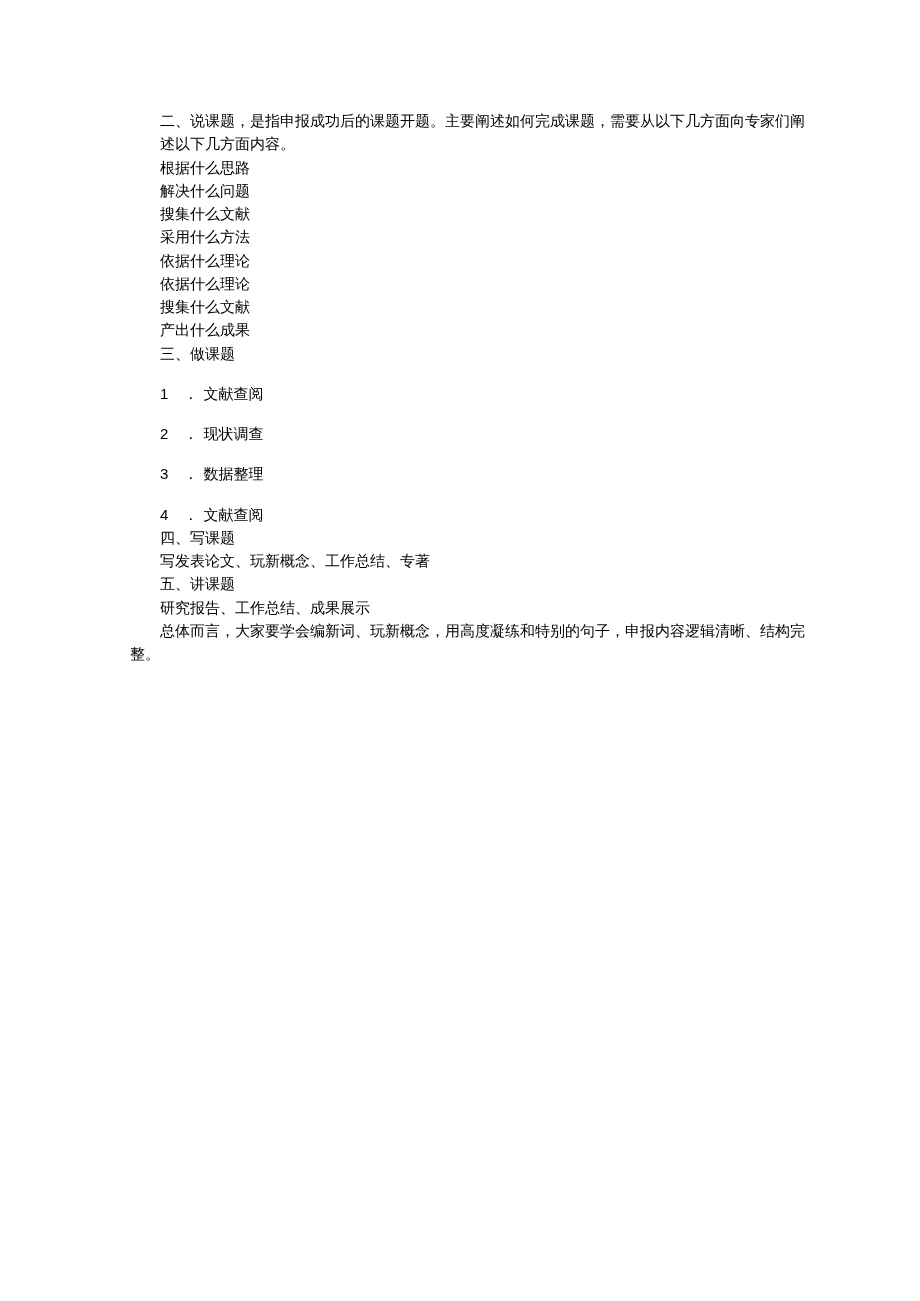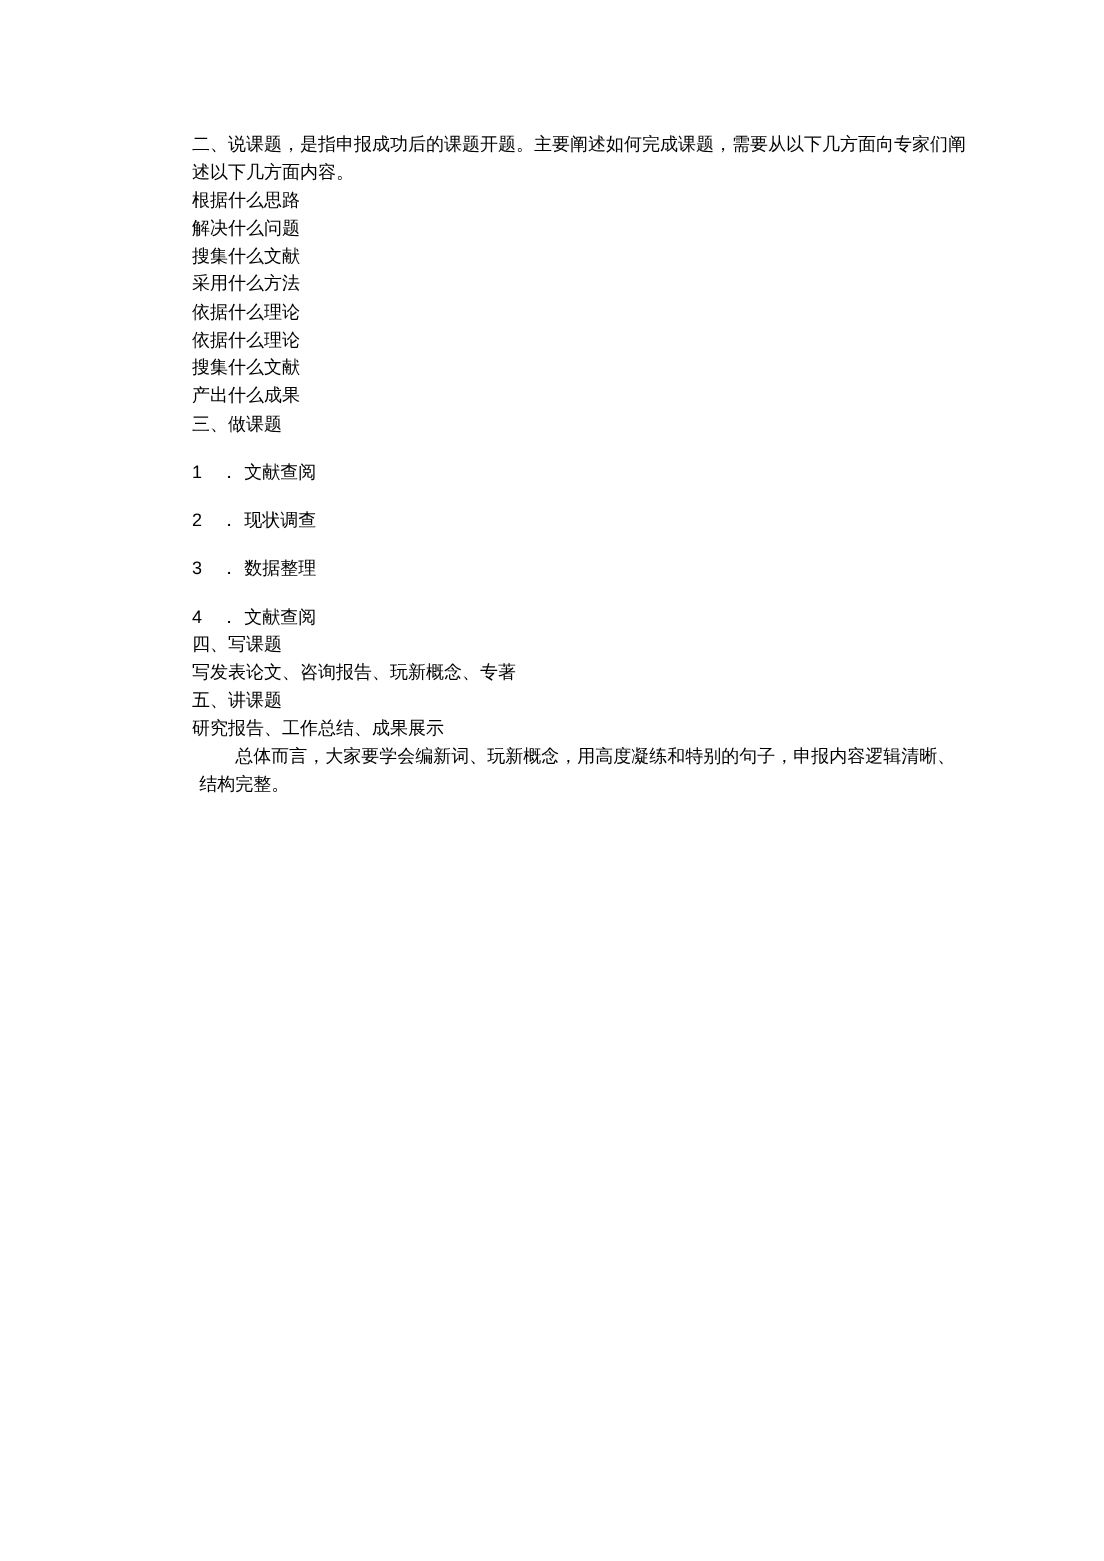--- a/index.html
+++ b/index.html
@@ -19,21 +19,20 @@
     }
     .indent-2 {
       padding-left: 2em;
     }
     .bold {
       font-weight: normal;
     }
     .para {
       text-indent: 2em;
       padding-left: 0;
-      margin-left: 36px;
     }
     .list-item {
       padding-left: 2em;
       margin-top: 16px;
     }
     .list-num {
       font-family: Arial, sans-serif;
       display: inline-block;
       width: 1.2em;
     }
@@ -68,18 +67,18 @@
   <span class="list-num">2</span><span class="list-dot">．</span><span>现状调查</span>
 </p>
 <p class="list-item">
   <span class="list-num">3</span><span class="list-dot">．</span><span>数据整理</span>
 </p>
 <p class="list-item">
   <span class="list-num">4</span><span class="list-dot">．</span><span>文献查阅</span>
 </p>
 
 <p class="indent-1 bold">四、写课题</p>
-<p class="indent-1">写发表论文、咨询报告、玩新概念、专著</p>
+<p class="indent-1">写发表论文、玩新概念、工作总结、专著</p>
 
 <p class="indent-1 bold">五、讲课题</p>
 <p class="indent-1">研究报告、工作总结、成果展示</p>
 
 <p class="para">总体而言，大家要学会编新词、玩新概念，用高度凝练和特别的句子，申报内容逻辑清晰、结构完整。</p>
 
 </body></html>

